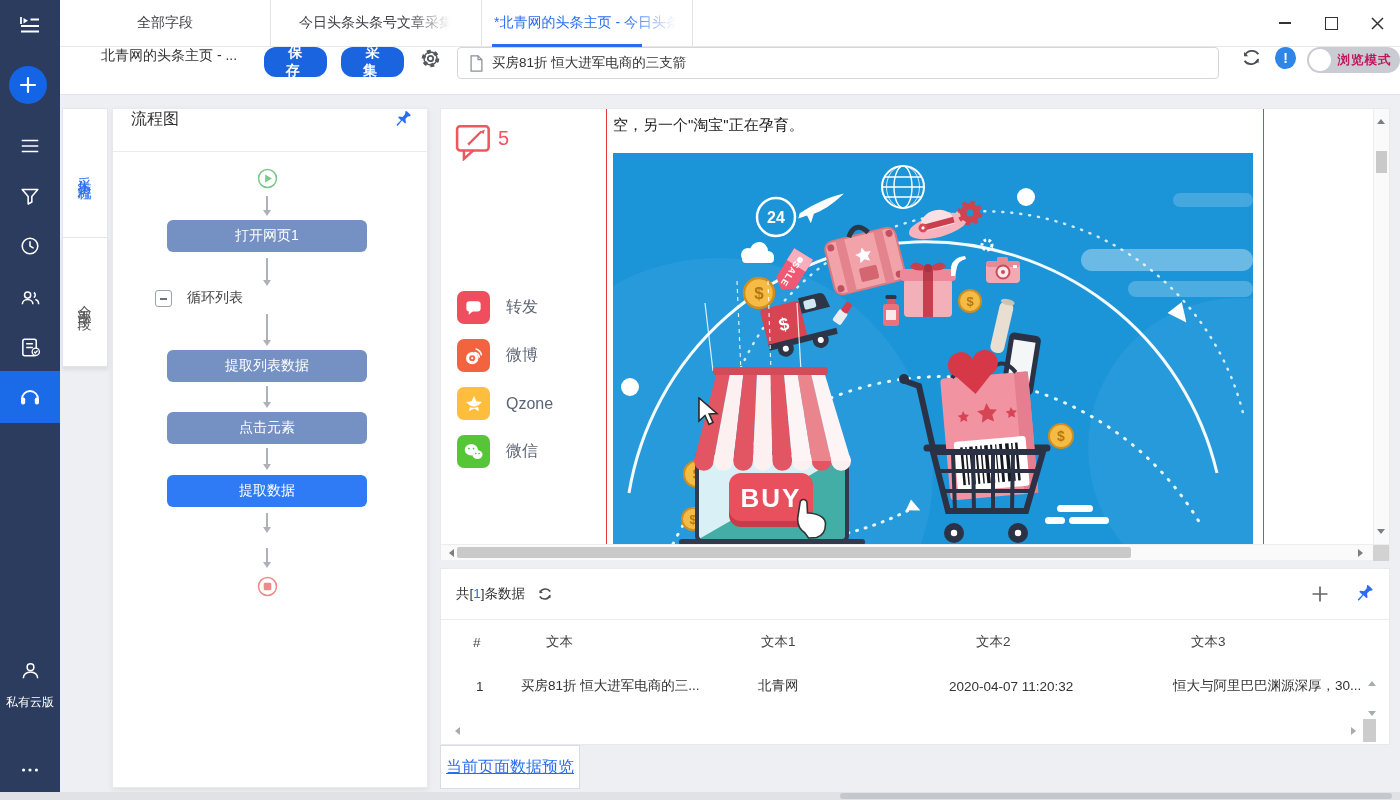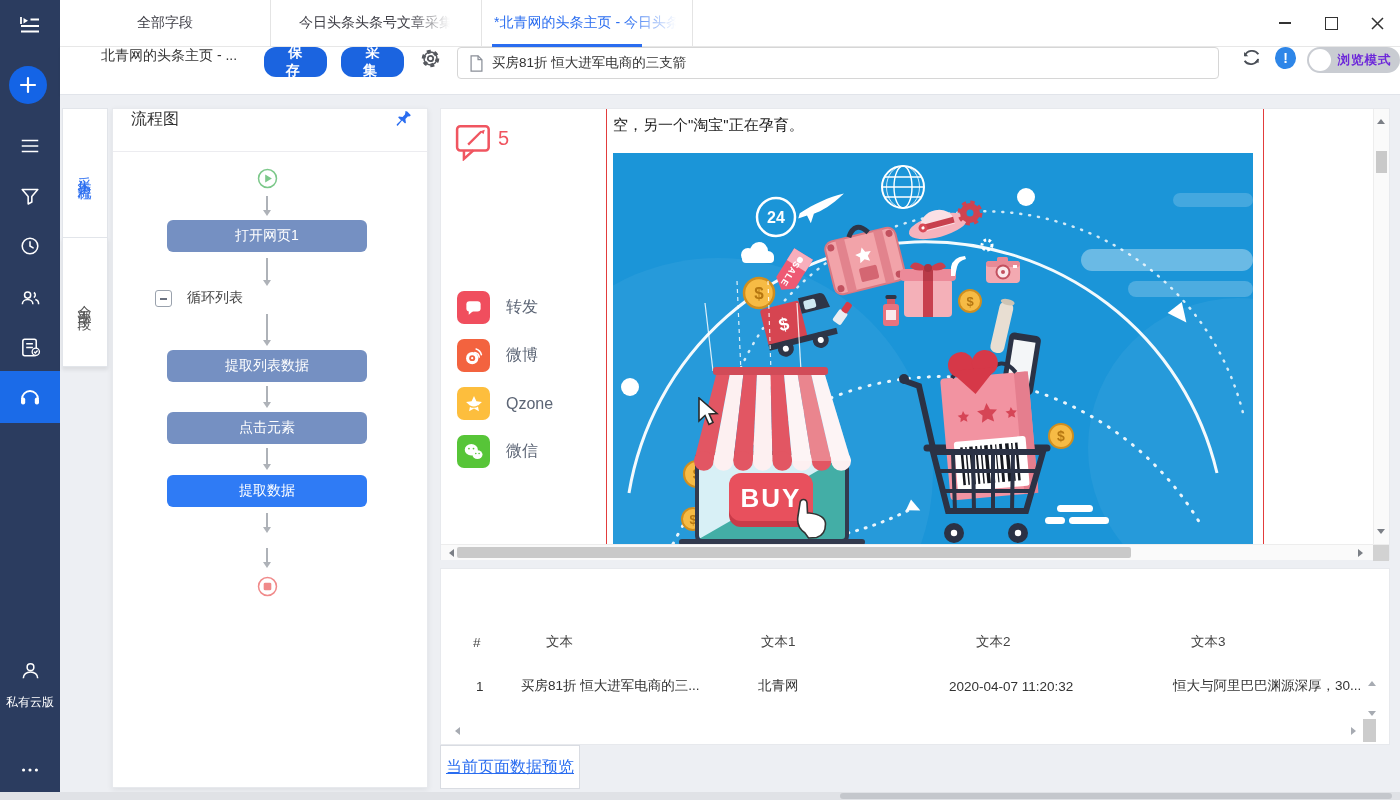--- a/index.html
+++ b/index.html
@@ -35,21 +35,21 @@
            display:flex;padding-left:41px;box-sizing:border-box}
   .task-name{width:160px;font-size:14px;color:#333;white-space:nowrap;overflow:hidden}
   .blue-btn{height:30px;width:64px;background:#1b64e0;color:#fff;border:none;border-radius:12px;
             font-size:14px;font-weight:bold;letter-spacing:5px;text-indent:5px;
             display:flex;align-items:center;justify-content:center}
   .url-box{margin-left:15px;width:773px;height:32px;border:1px solid #d6d6d6;border-radius:4px;
            background:#fff;display:flex;align-items:center;box-sizing:border-box;padding-left:11px}
   .url-text{font-size:13.5px;color:#333;margin-left:8px}
   .toggle{margin-left:11px;width:94px;height:26px;border-radius:13px;background:#c9ccd2;display:flex;align-items:center}
   .knob{width:22px;height:22px;border-radius:50%;background:#fff;margin-left:2px}
-  .toggle-lbl{font-size:12.5px;font-weight:bold;color:#6d28d9;margin-left:6px;letter-spacing:1px}
+  .toggle-lbl{font-size:12.5px;font-weight:bold;color:#be185d;margin-left:6px;letter-spacing:1px}
   .alert-badge{width:22px;height:22px;border-radius:50%;background:#2e86e8;color:#fff;font-weight:bold;
                font-size:14px;display:flex;align-items:center;justify-content:center;margin-left:13px}
 
   
   .workspace{position:absolute;left:60px;top:95px;width:1340px;height:697px;background:#edeff3}
 
   .vtab{position:absolute;left:2px;width:46px;background:#fff;border:1px solid #e2e5ea;
         display:flex;align-items:center;justify-content:center;box-sizing:border-box}
   .vtab .txt{writing-mode:vertical-lr;text-orientation:upright;letter-spacing:4px;font-size:14px;color:#555}
   .vtab.active .txt{color:#2a6df0}
@@ -610,20 +610,41 @@
       </div>
       <div class="hscroll">
         <span class="tri-left abs" style="left:4px;top:4px"></span>
         <div class="hthumb"></div>
         <span class="tri-right abs" style="right:22px;top:4px"></span>
         <div class="corner"></div>
       </div>
     </div>
 
     <div class="data-panel">
+      <div class="dp-header">
+        <span class="count-text"><span>共[</span><span class="count-num">1</span><span>]条数据</span></span>
+        <span style="margin-left:12px">
+          <svg width="16" height="16" viewBox="0 0 22 22" fill="none" stroke="#4a4f57" stroke-width="2.2">
+              <path d="M18.2 7.6A8 8 0 0 0 4 9.4"></path>
+              <path d="M3.8 14.4A8 8 0 0 0 18 12.6"></path>
+              <path d="M3.4 5.4l.4 4.6 4.4-.6z" fill="#4a4f57" stroke-width="0"></path>
+              <path d="M18.2 12l.4 4.6-4.4-.6z" fill="#4a4f57" stroke-width="0"></path>
+            </svg>
+        </span>
+        <span class="abs" style="right:58px;top:14px">
+          <svg width="22" height="22" viewBox="0 0 22 22">
+              <path d="M11 3.5v15M3.5 11h15" stroke="#666" stroke-width="1.7"></path>
+            </svg>
+        </span>
+        <span class="abs" style="right:14px;top:14px">
+          <svg width="20" height="20" viewBox="0 0 24 24">
+              <path d="M16 3a1 1 0 0 1 .7.3l4 4a1 1 0 0 1-.5 1.7l-2.8.6-3 3 .6 4.3a1 1 0 0 1-1.7.8l-3.1-3.1L5 20.8a1 1 0 0 1-1.4-1.4l5.2-5.2-3.1-3.1a1 1 0 0 1 .8-1.7l4.3.6 3-3 .6-2.8A1 1 0 0 1 16 3z" fill="#2a6df0"></path>
+            </svg>
+        </span>
+      </div>
       <div class="dp-grid dp-colhead">
         <span class="pl12">#</span>
         <span class="pl40">文本</span>
         <span class="pl15">文本1</span>
         <span class="pl45">文本2</span>
         <span class="pl40">文本3</span>
       </div>
       <div class="dp-grid dp-row">
         <span class="pl15">1</span>
         <span class="pl15">买房81折 恒大进军电商的三...</span>

